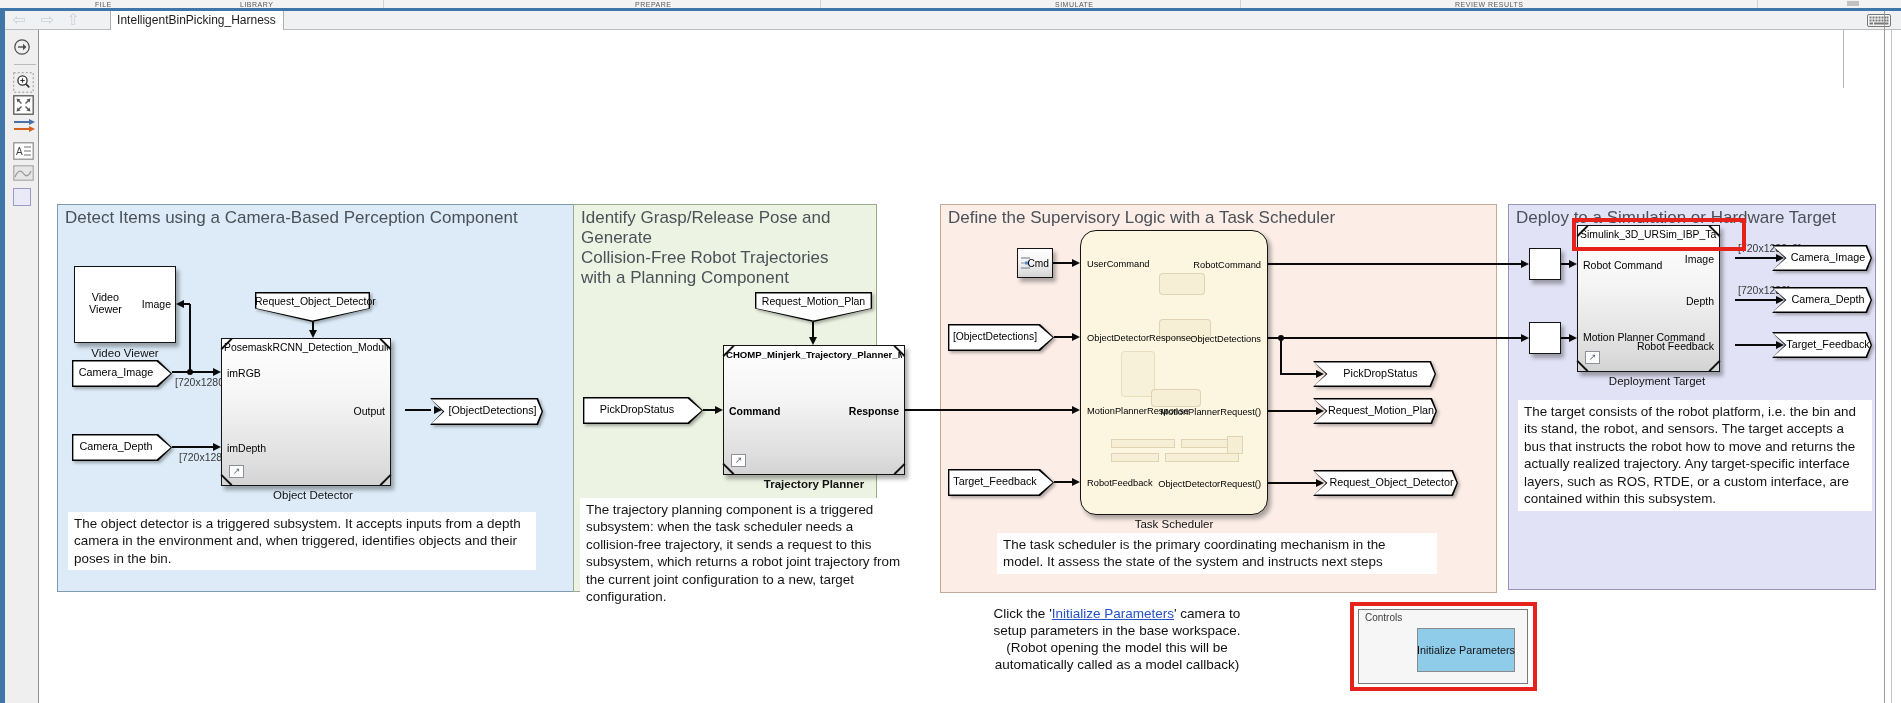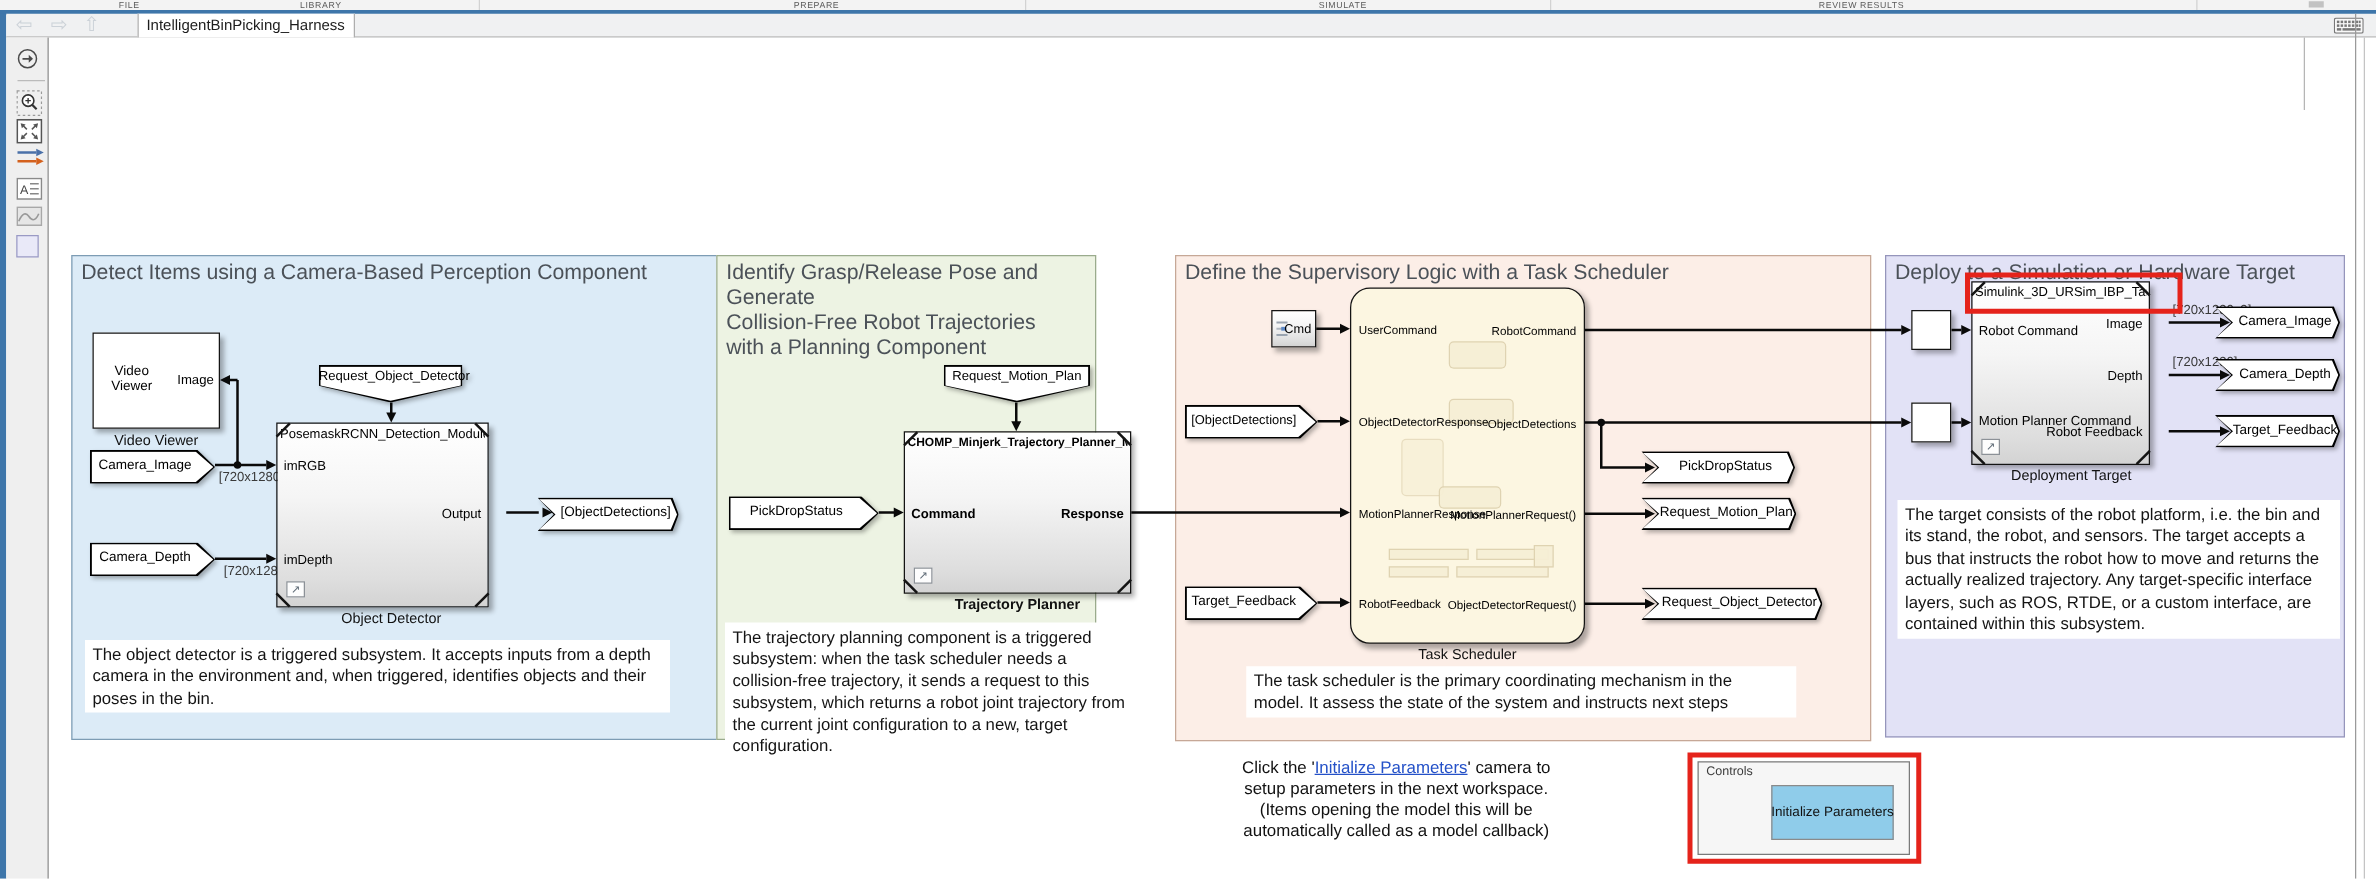--- a/index.html
+++ b/index.html
@@ -423,21 +423,21 @@
 <div class="wh" style="left:1561px;top:337.2px;width:8px"></div>
 <div class="ar r" style="left:1569px;top:333.5px"></div>
 <div class="wh" style="left:1735px;top:257.2px;width:41px"></div>
 <div class="ar r" style="left:1776px;top:253.5px"></div>
 <div class="wh" style="left:1735px;top:299.2px;width:41px"></div>
 <div class="ar r" style="left:1776px;top:295.5px"></div>
 <div class="wh" style="left:1735px;top:344.2px;width:41px"></div>
 <div class="ar r" style="left:1776px;top:340.5px"></div>
 
 <div class="ftline" style="top:606px"><span>Click the '</span><span class="link">Initialize Parameters</span><span>' camera to</span></div>
-<div class="ftline" style="top:623px">setup parameters in the next workspace.</div>
-<div class="ftline" style="top:640px">(Items opening the model this will be</div>
+<div class="ftline" style="top:623px">setup parameters in the base workspace.</div>
+<div class="ftline" style="top:640px">(Robot opening the model this will be</div>
 <div class="ftline" style="top:657px">automatically called as a model callback)</div>
 
 <div class="ctrl-panel">
   <div class="ctrl-label">Controls</div>
   <div class="init-btn">Initialize Parameters</div>
 </div>
 <div class="red-frame" style="left:1350px;top:602px;width:187px;height:89px"></div>
 
 </body></html>

